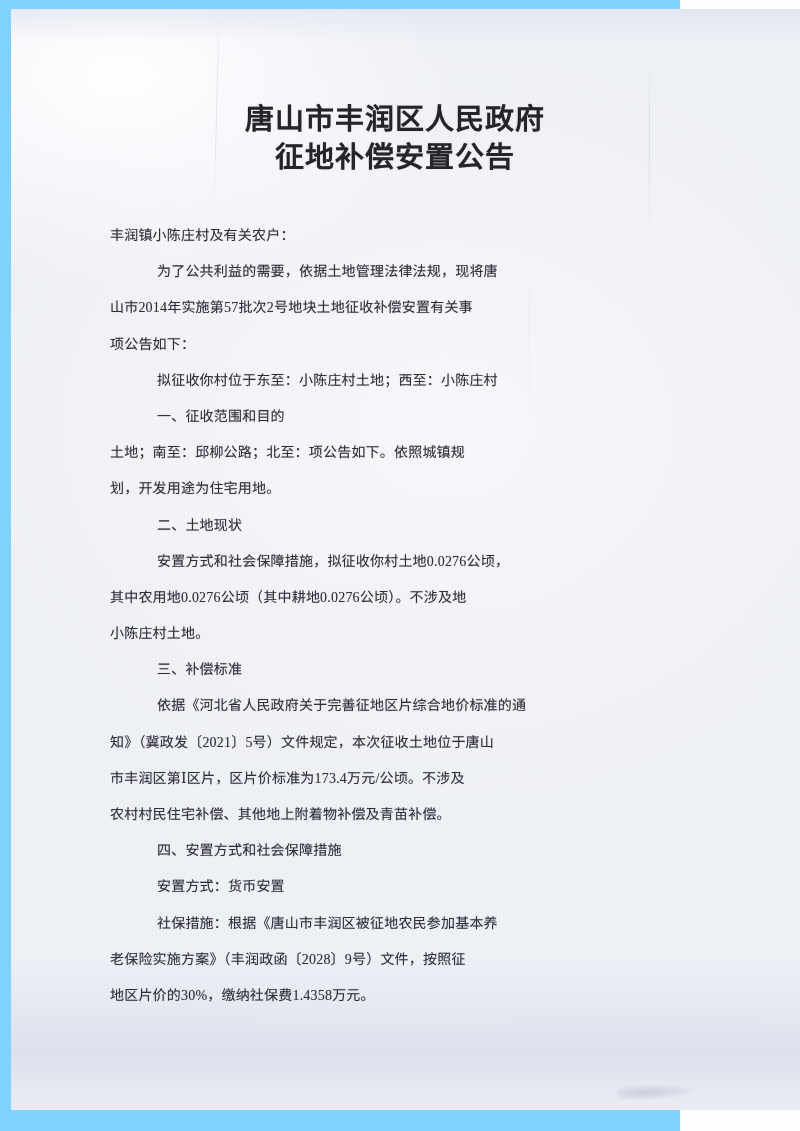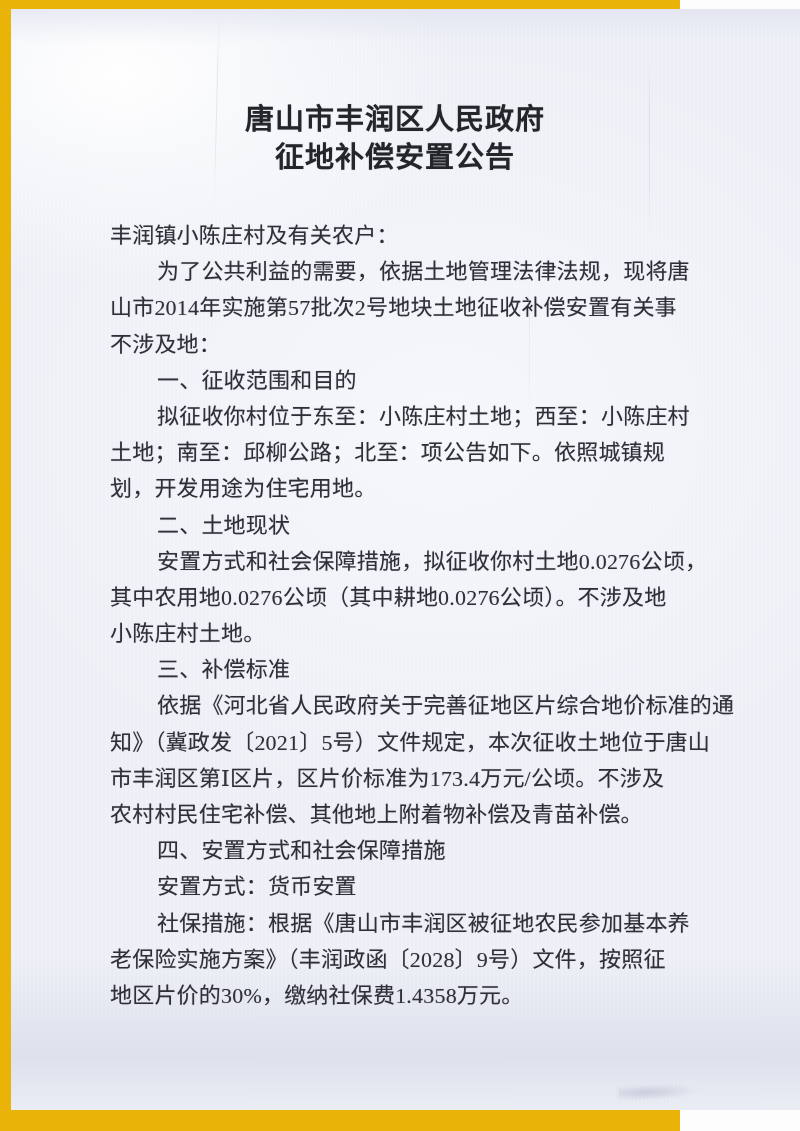--- a/index.html
+++ b/index.html
@@ -6,21 +6,21 @@
   body{
     width:800px;height:1131px;
     font-family:"Liberation Serif","DejaVu Serif",serif;
     background:#fdfdfe;
     position:relative;
     overflow:hidden;
   }
   
   .scan{
     position:absolute;left:0;top:0;width:680px;height:1131px;
-    background:#eab308;
+    background:#7dd3fc;
   }
   .paper{
     position:absolute;left:11px;top:9px;width:789px;height:1101px;
     background:
       linear-gradient(180deg, rgba(219,223,237,0.55) 0px, rgba(219,223,237,0) 34px),
       radial-gradient(ellipse 480px 300px at 14% 6%, rgba(255,255,255,0.95), rgba(255,255,255,0) 70%),
       radial-gradient(ellipse 640px 520px at 55% 38%, rgba(251,251,254,0.65), rgba(251,251,254,0) 75%),
       linear-gradient(180deg, rgba(228,231,241,0) 86%, rgba(205,210,227,0.5) 95%, rgba(224,227,238,0.25) 100%),
       repeating-linear-gradient(90deg, rgba(120,128,160,0.018) 0 2px, rgba(255,255,255,0.02) 2px 4px),
       #eff1f7;
@@ -47,21 +47,21 @@
     color:#24242b;
     font-weight:bold;
     font-size:29px;line-height:38px;
     letter-spacing:1px;
     text-shadow:0 0 1px rgba(36,36,43,0.35);
   }
   
   .body-text{
     position:absolute;left:110px;top:218px;width:585px;
     color:#2f2f38;
-    font-size:22px;
+    font-size:14px;
     text-shadow:0 0 1px rgba(47,47,56,0.3);
   }
   .line{
     height:36.2px;line-height:36.2px;
     white-space:nowrap;
     letter-spacing:0.2px;
   }
   .line.indent{padding-left:47px;}
 </style>
 </head>
@@ -77,23 +77,23 @@
 
   <div class="title">
     <div>唐山市丰润区人民政府</div>
     <div>征地补偿安置公告</div>
   </div>
 
   <div class="body-text">
       <div class="line">丰润镇小陈庄村及有关农户：</div>
       <div class="line indent">为了公共利益的需要，依据土地管理法律法规，现将唐</div>
       <div class="line">山市2014年实施第57批次2号地块土地征收补偿安置有关事</div>
-      <div class="line">不涉及地：</div>
+      <div class="line">项公告如下：</div>
+      <div class="line indent">拟征收你村位于东至：小陈庄村土地；西至：小陈庄村</div>
       <div class="line indent">一、征收范围和目的</div>
-      <div class="line indent">拟征收你村位于东至：小陈庄村土地；西至：小陈庄村</div>
       <div class="line">土地；南至：邱柳公路；北至：项公告如下。依照城镇规</div>
       <div class="line">划，开发用途为住宅用地。</div>
       <div class="line indent">二、土地现状</div>
       <div class="line indent">安置方式和社会保障措施，拟征收你村土地0.0276公顷，</div>
       <div class="line">其中农用地0.0276公顷（其中耕地0.0276公顷）。不涉及地</div>
       <div class="line">小陈庄村土地。</div>
       <div class="line indent">三、补偿标准</div>
       <div class="line indent">依据《河北省人民政府关于完善征地区片综合地价标准的通</div>
       <div class="line">知》（冀政发〔2021〕5号）文件规定，本次征收土地位于唐山</div>
       <div class="line">市丰润区第Ⅰ区片，区片价标准为173.4万元/公顷。不涉及</div>

